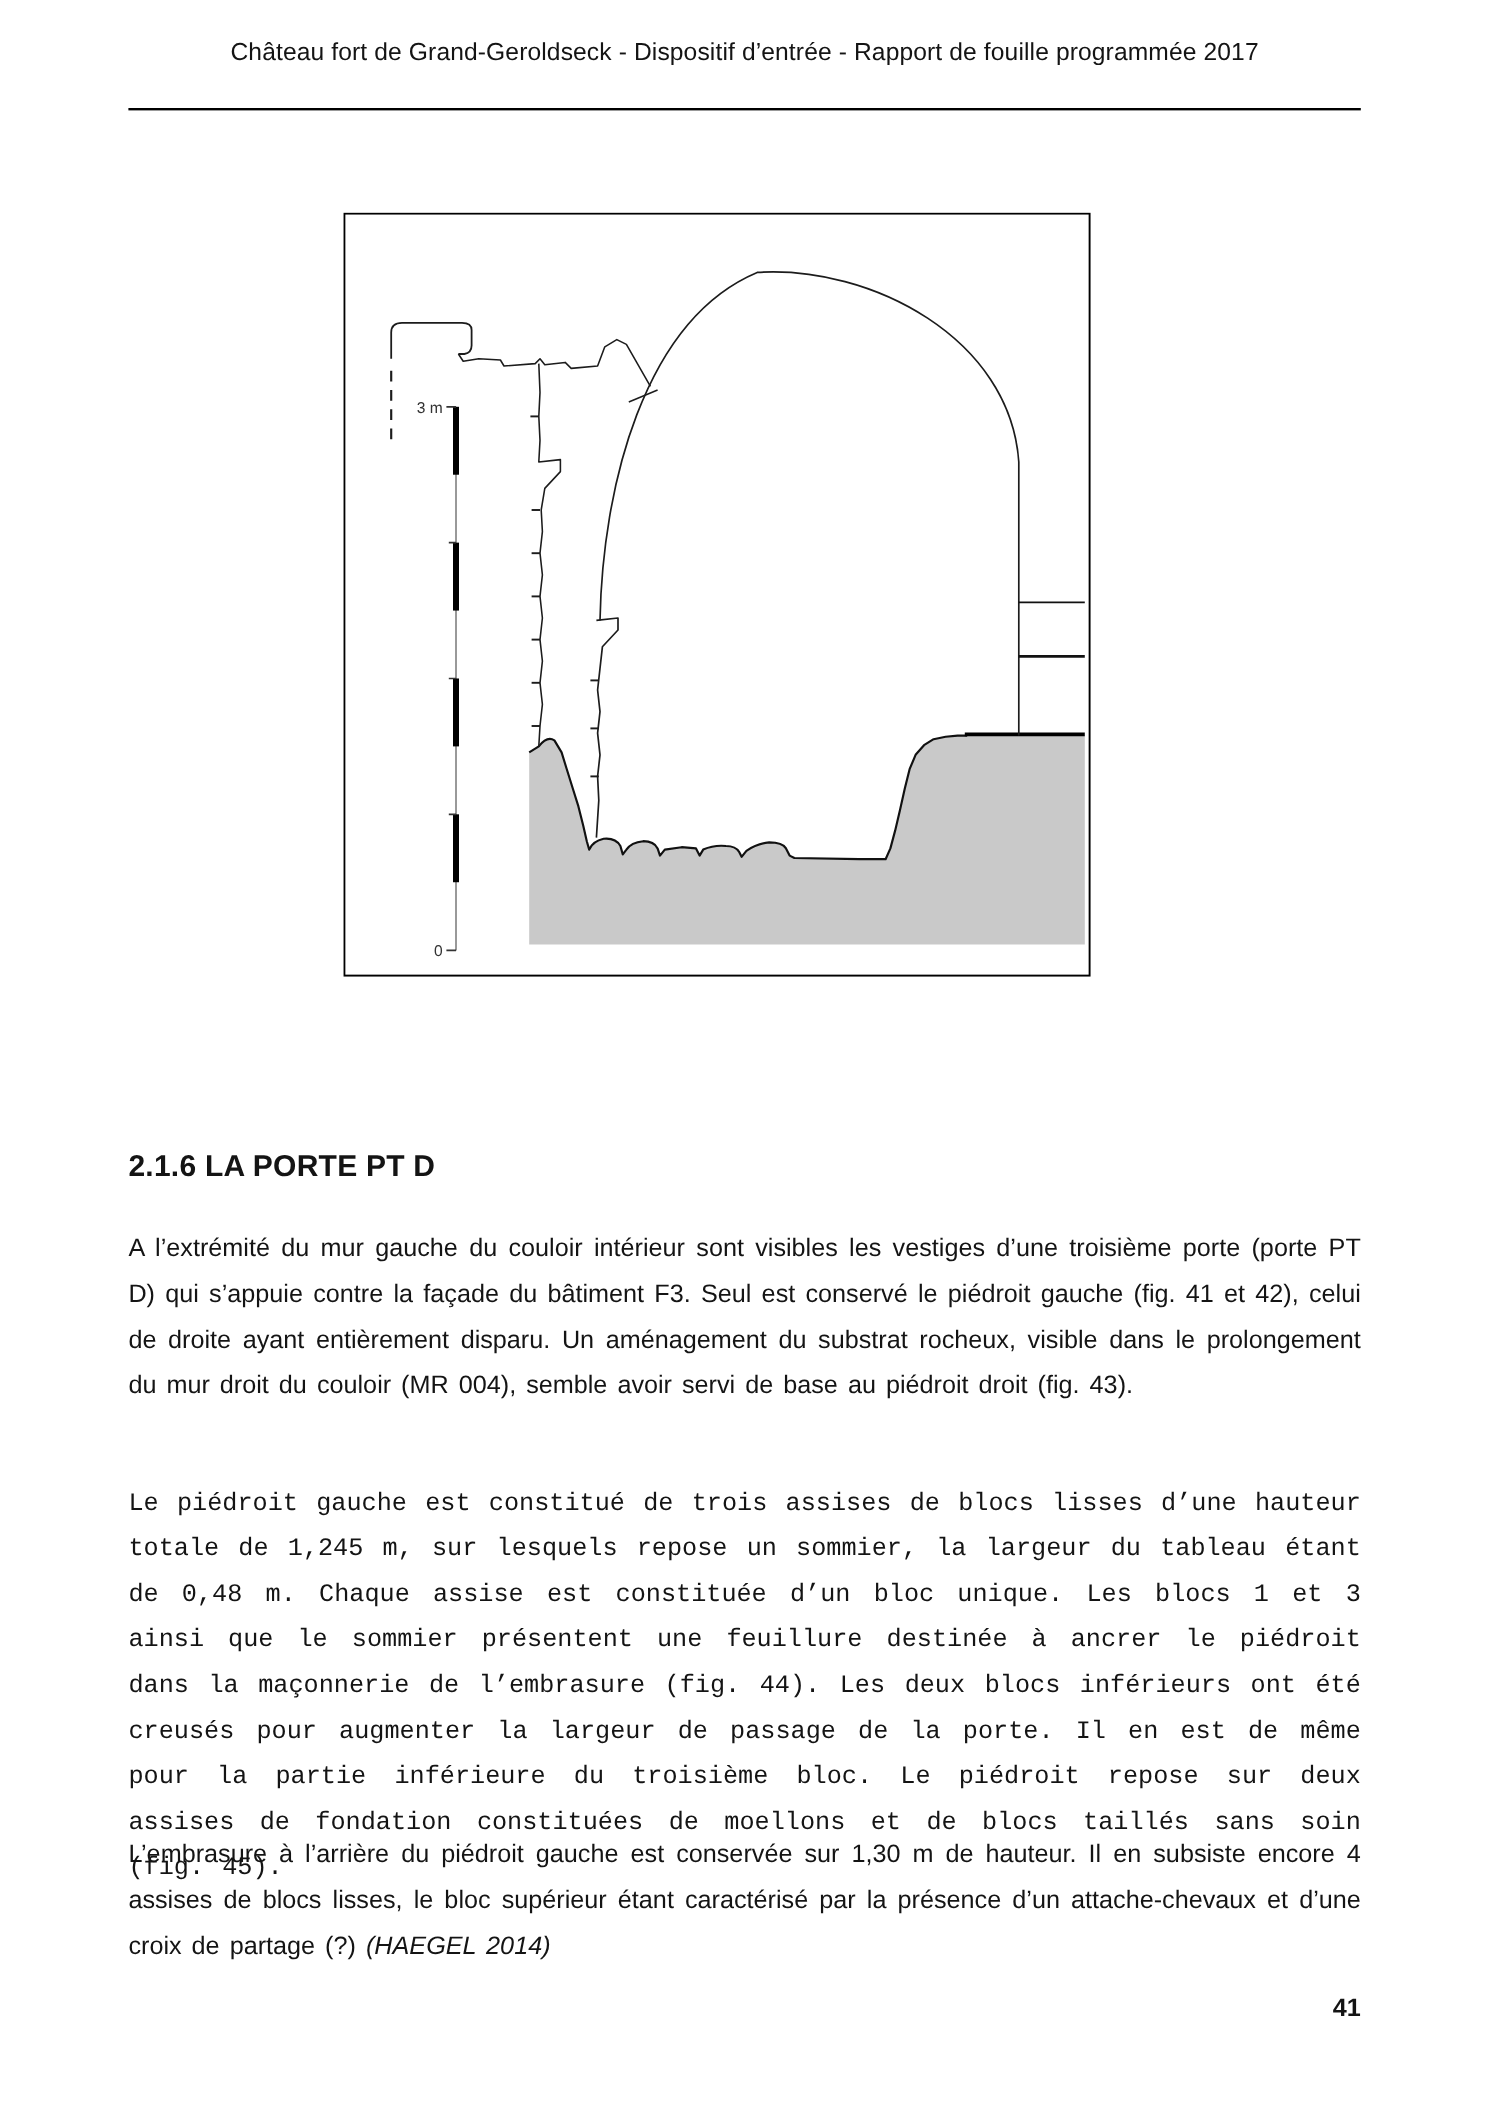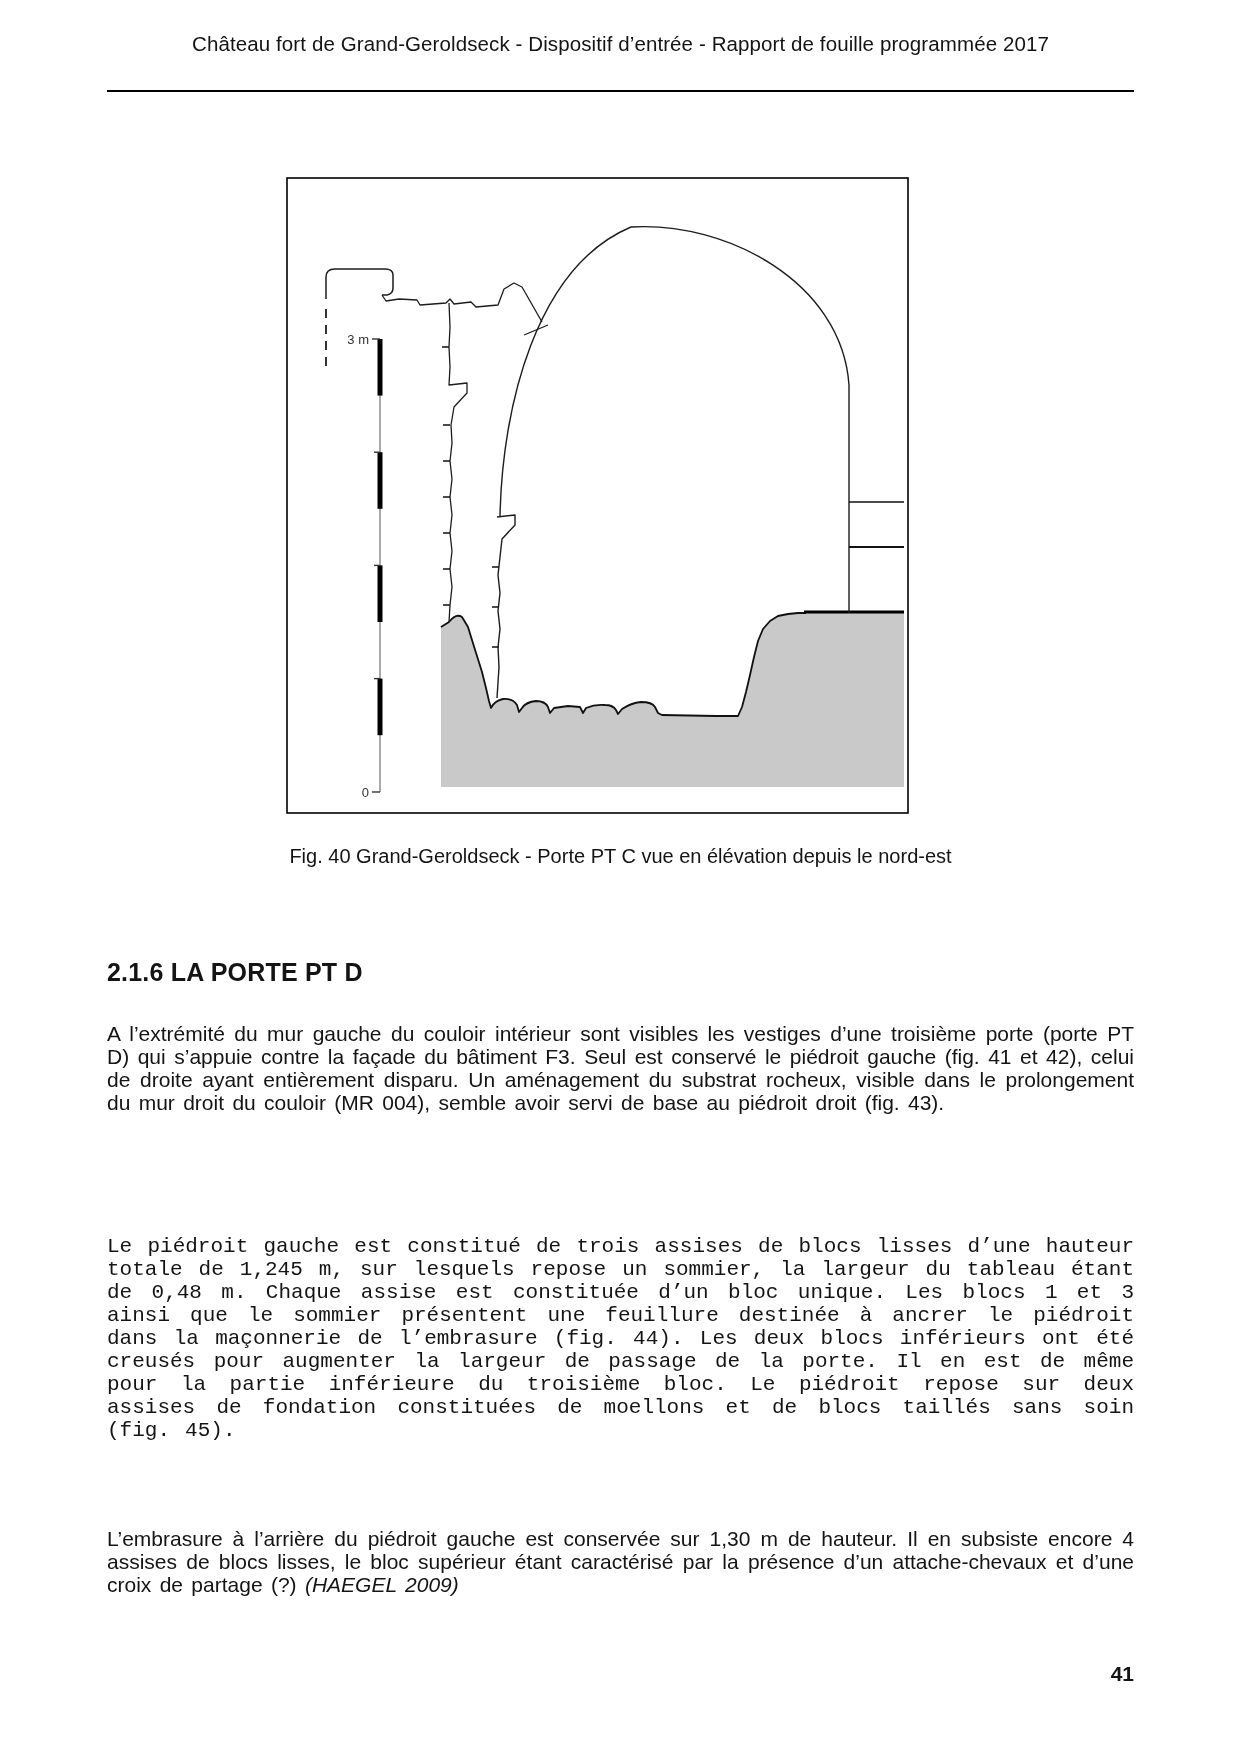--- a/index.html
+++ b/index.html
@@ -20,21 +20,21 @@
     position:absolute;top:842px;left:107px;width:1027px;text-align:center;
     font-size:20px;line-height:29px;
   }
   .caption .credit{font-style:italic;}
   .section-heading{
     position:absolute;top:958px;left:107px;width:1027px;
     font-size:25px;font-weight:bold;letter-spacing:.2px;
   }
   .para{
     position:absolute;left:107px;width:1027px;
-    font-size:21px;line-height:23px;text-align:justify;
+    font-size:21px;line-height:38px;text-align:justify;
     word-spacing:2.5px;
   }
   .p1{top:1022px;}
   .p2{top:1235px;font-family:Liberation Mono, monospace;}
   .p3{top:1527px;}
   .cite{font-style:italic;}
   .page-number{
     position:absolute;top:1662px;left:107px;width:1027px;
     text-align:right;font-size:21px;font-weight:bold;
   }
@@ -111,22 +111,21 @@
         <line x1="88" y1="501.6" x2="94" y2="501.6"></line>
         <line x1="86" y1="615" x2="94" y2="615"></line>
       </g>
       <text x="83" y="167" text-anchor="end" font-size="13" fill="#333333" font-family="Liberation Sans, sans-serif">3 m</text>
       <text x="83" y="620" text-anchor="end" font-size="13" fill="#333333" font-family="Liberation Sans, sans-serif">0</text>
     </g>
   </svg>
 </div>
 
 <div class="caption">
-  <div>Fig. 40 Grand-Geroldseck - Porte PT C vue en élévation depuis le nord-est</div>
 </div>
 
 <div class="section-heading">2.1.6 LA PORTE PT D</div>
 
 <div class="para p1">A l’extrémité du mur gauche du couloir intérieur sont visibles les vestiges d’une troisième porte (porte PT D) qui s’appuie contre la façade du bâtiment F3. Seul est conservé le piédroit gauche (fig. 41 et 42), celui de droite ayant entièrement disparu. Un aménagement du substrat rocheux, visible dans le prolongement du mur droit du couloir (MR 004), semble avoir servi de base au piédroit droit (fig. 43).</div>
 <div class="para p2">Le piédroit gauche est constitué de trois assises de blocs lisses d’une hauteur totale de 1,245 m, sur lesquels repose un sommier, la largeur du tableau étant de 0,48 m. Chaque assise est constituée d’un bloc unique. Les blocs 1 et 3 ainsi que le sommier présentent une feuillure destinée à ancrer le piédroit dans la maçonnerie de l’embrasure (fig. 44). Les deux blocs inférieurs ont été creusés pour augmenter la largeur de passage de la porte. Il en est de même pour la partie inférieure du troisième bloc. Le piédroit repose sur deux assises de fondation constituées de moellons et de blocs taillés sans soin (fig. 45).</div>
-<div class="para p3"><span>L’embrasure à l’arrière du piédroit gauche est conservée sur 1,30 m de hauteur. Il en subsiste encore 4 assises de blocs lisses, le bloc supérieur étant caractérisé par la présence d’un attache-chevaux et d’une croix de partage (?) </span><span class="cite">(HAEGEL 2009)</span></div>
+<div class="para p3"><span>L’embrasure à l’arrière du piédroit gauche est conservée sur 1,30 m de hauteur. Il en subsiste encore 4 assises de blocs lisses, le bloc supérieur étant caractérisé par la présence d’un attache-chevaux et d’une croix de partage (?) </span><span class="cite">(HAEGEL 2014)</span></div>
 
 <div class="page-number">41</div>
 
 </body></html>

